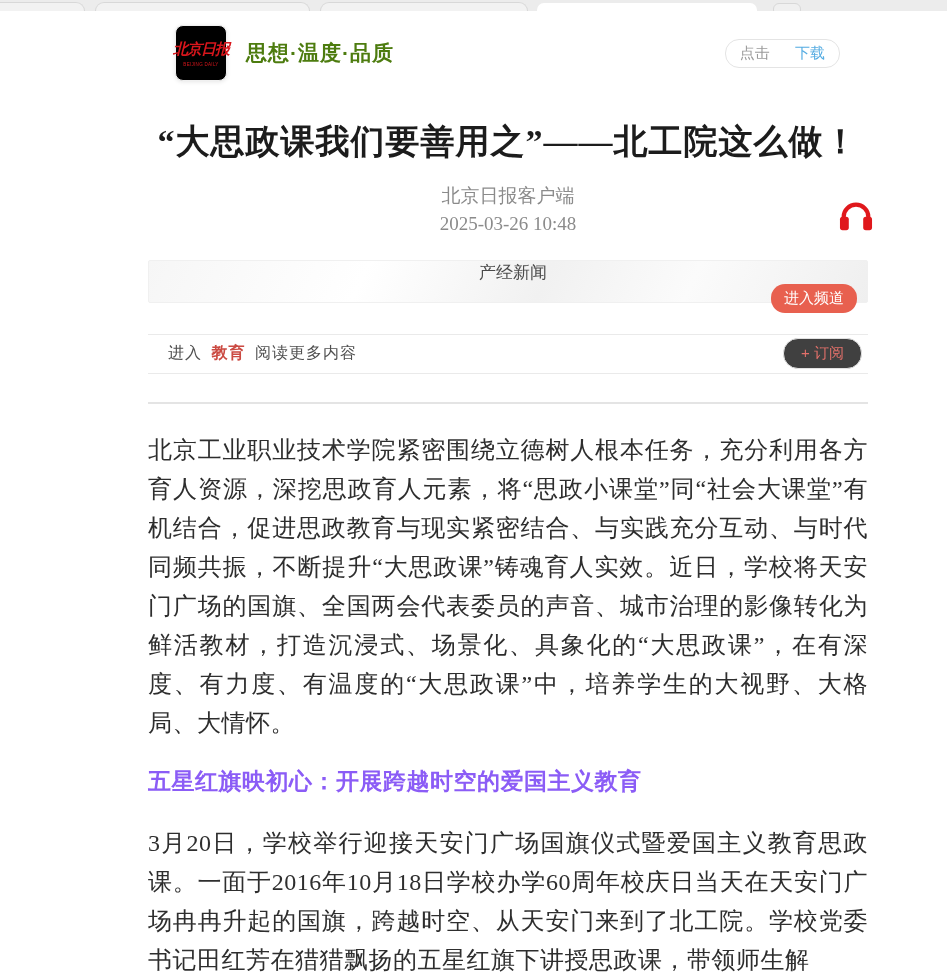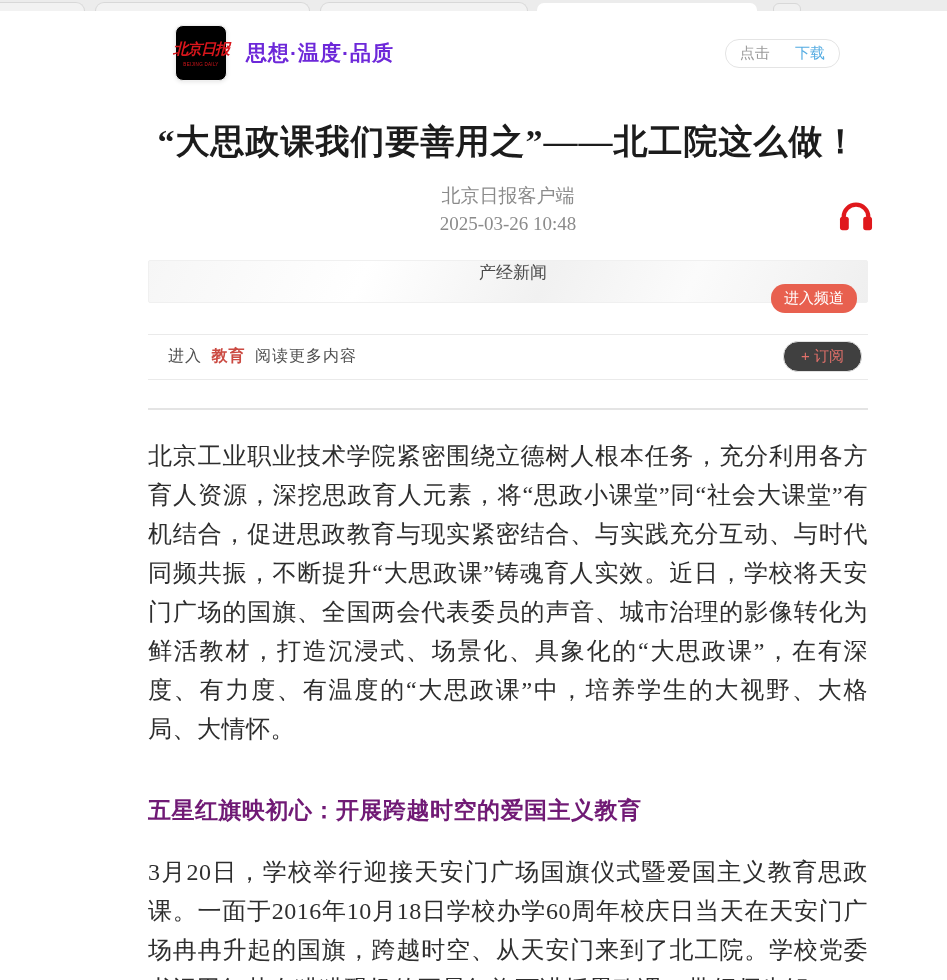--- a/index.html
+++ b/index.html
@@ -19,21 +19,21 @@
     background: #f0f0f0; border: 1px solid #d8d8d8; border-radius: 6px; }
 
   
   .site-header { display: flex; align-items: center; padding: 14px 107px 12px 175px; height: 82px; }
   .logo-card { width: 52px; height: 56px; background: #000000; border: 1px solid #f0f0f0;
     border-radius: 8px; box-shadow: 0 1px 4px rgba(0,0,0,.10);
     display: flex; flex-direction: column; align-items: center; justify-content: center; }
   .logo-cn { color: #d9161c; font-family: "Liberation Serif", serif; font-weight: 700;
     font-size: 15px; font-style: italic; letter-spacing: -1px; white-space: nowrap; }
   .logo-en { color: #d9161c; font-size: 4.5px; letter-spacing: .3px; margin-top: 3px; white-space: nowrap; }
-  .tagline { margin-left: 19px; font-size: 21px; font-weight: 700; color: #6d28d9; letter-spacing: 1px; }
+  .tagline { margin-left: 19px; font-size: 21px; font-weight: 700; color: #4d7c0f; letter-spacing: 1px; }
   .dl-pill { margin-left: auto; border: 1px solid #e4e4e4; border-radius: 14px; background: #fff;
     padding: 4px 14px; font-size: 15px; cursor: pointer; white-space: nowrap; }
   .dl-prefix { color: #9a9a9a; }
   .dl-action { color: #55ace2; margin-left: 21px; }
 
   
   .article { width: 720px; margin-left: 148px; position: relative; }
   .title { margin: 26px -22px 0; text-align: center; font-family: "Liberation Serif", serif;
     font-weight: 700; font-size: 34px; color: #1c1c1c; letter-spacing: 1px; line-height: 1.35; }
   .meta-row { margin-top: 17px; position: relative; text-align: center; }
@@ -43,31 +43,31 @@
     background: none; border: none; cursor: pointer; }
 
   .channel-bar { margin-top: 22px; height: 43px; display: flex; align-items: center;
     padding: 0 10px 0 20px; border: 1px solid #f0f0f0; border-radius: 2px;
     background: linear-gradient(115deg, #f6f6f6 0%, #ffffff 30%, #f1f1f1 55%, #fbfbfb 75%, #efefef 100%); flex-direction: column; }
   .channel-name { font-family: "Liberation Serif", serif; font-size: 17px; color: #4a4a4a; }
   .channel-enter { margin-left: auto; background: #e8604f; color: #fff; border: none;
     border-radius: 14px; padding: 5px 13px; font-size: 15px; cursor: pointer; white-space: nowrap; }
 
   .subscribe-row { margin-top: 31px; border-top: 1px solid #eaeaea; border-bottom: 1px solid #eaeaea;
-    height: 46px; display: flex; align-items: center; padding: 0 6px 0 20px; }
+    height: 40px; display: flex; align-items: center; padding: 0 6px 0 20px; }
   .sub-text { font-size: 16px; color: #4f4f4f; letter-spacing: 1px; }
   .sub-channel { color: #cb4a42; font-weight: 700; margin: 0 4px; }
   .sub-btn { margin-left: auto; border: 1px solid #e2e2e2; border-radius: 15px; background: #404040;
     color: #e2706a; padding: 5px 17px; font-size: 15px; cursor: pointer; white-space: nowrap; }
 
   .thick-divider { margin-top: 28px; border-top: 2px solid #e4e4e4; }
 
   .body-para { margin-top: 27px; font-family: "Liberation Serif", serif; font-size: 24px;
     line-height: 39px; color: #2e2e2e; text-align: justify; letter-spacing: .5px; }
-  .body-heading { margin-top: 46px; font-size: 23px; font-weight: 700; color: #701a75;
+  .body-heading { margin-top: 23px; font-size: 23px; font-weight: 700; color: #8b5cf6;
     letter-spacing: .5px; font-family: Liberation Mono, monospace; }
 
   
   .hp-arc { stroke: #e0181c; }
   .hp-pad { fill: #e0181c; }
 </style>
 </head>
 <body>
 
 <div class="browser-strip">

